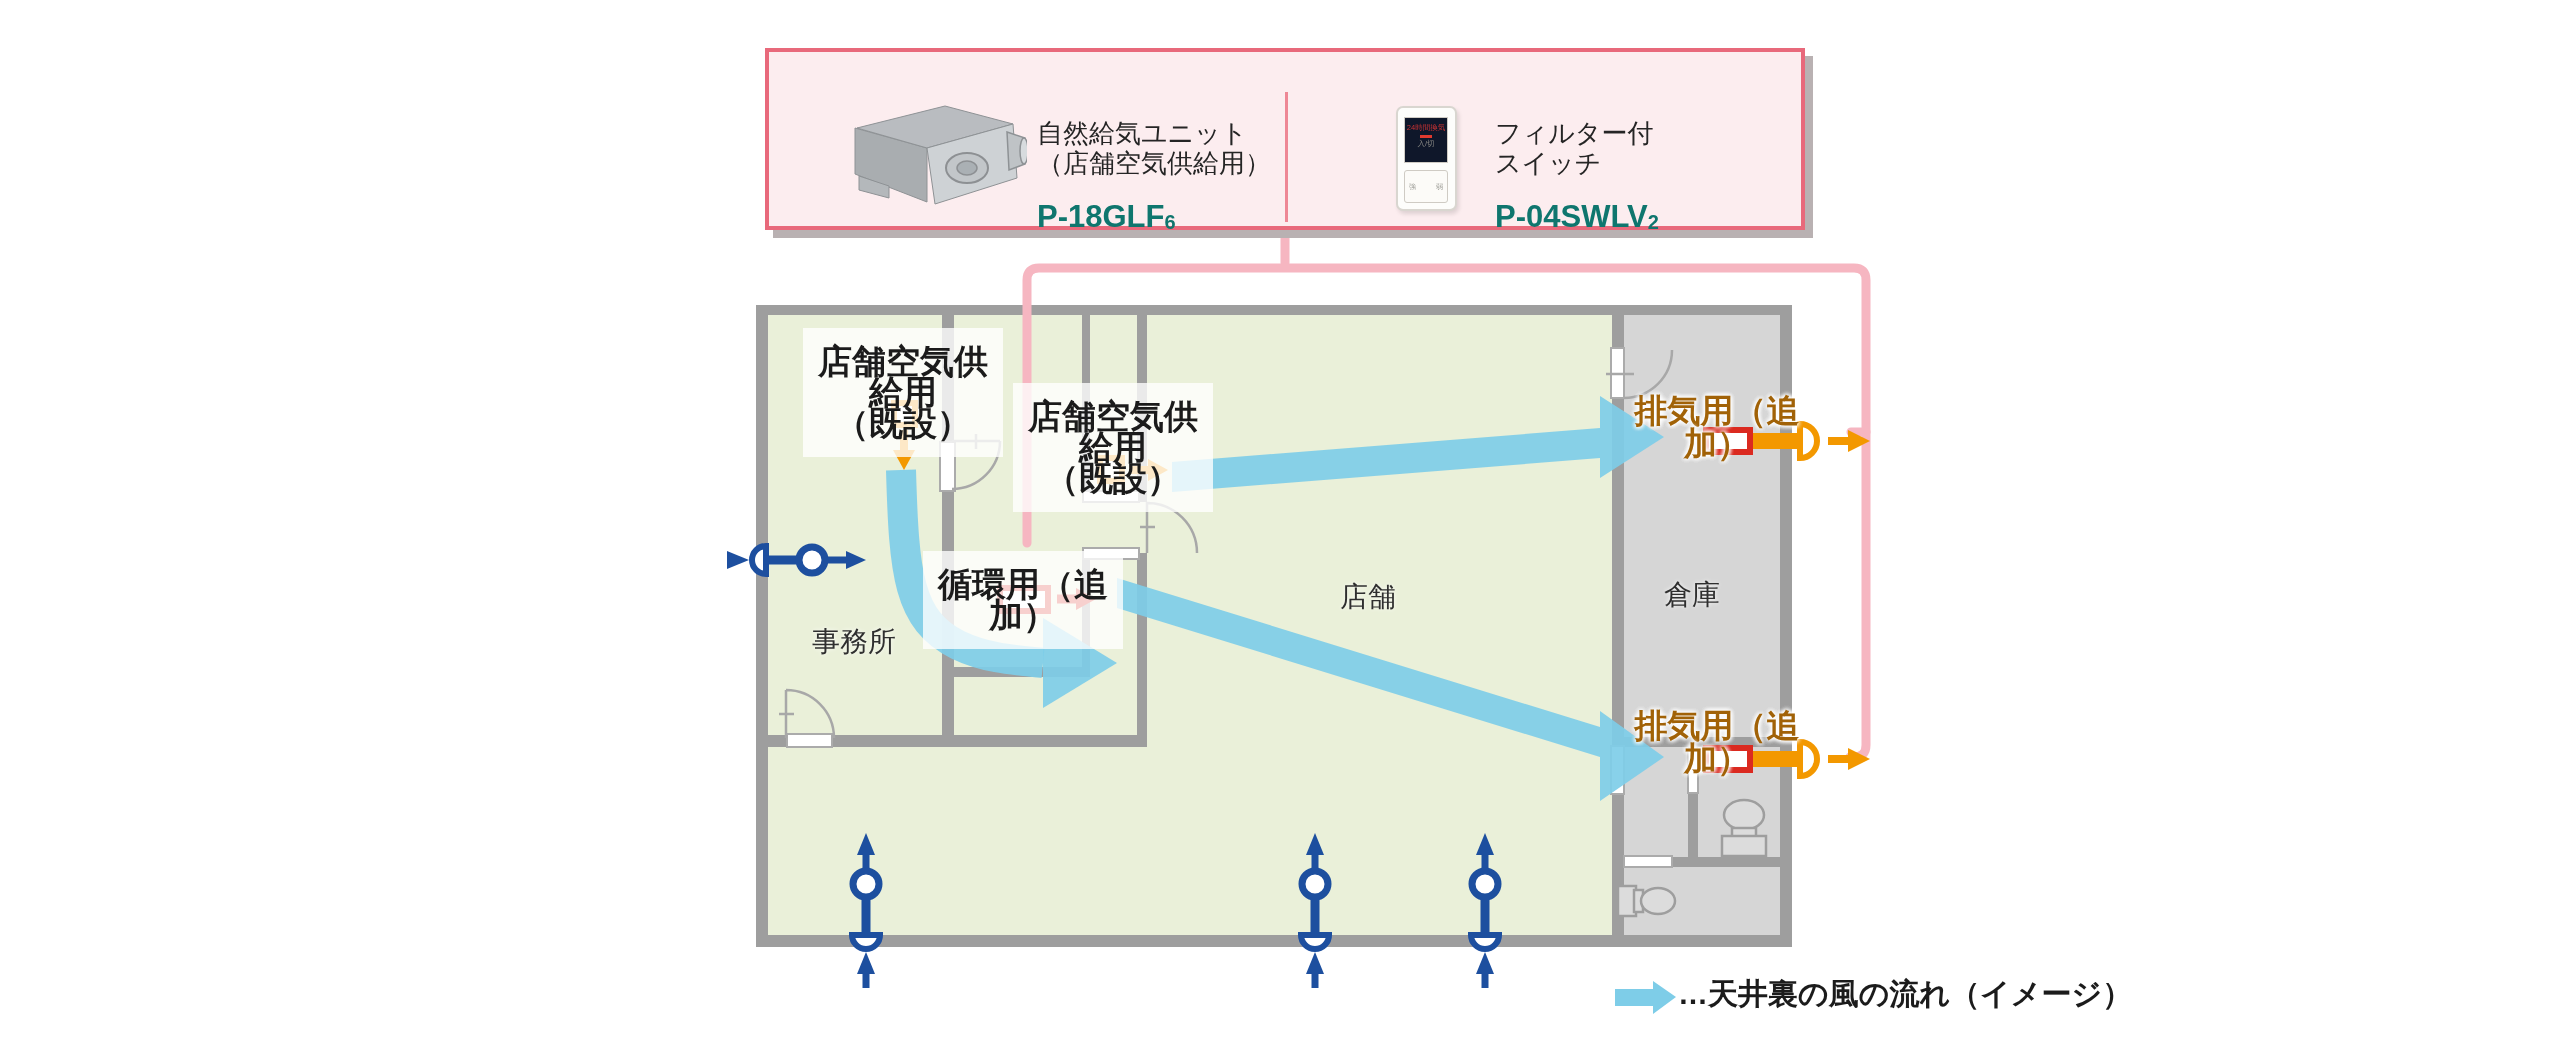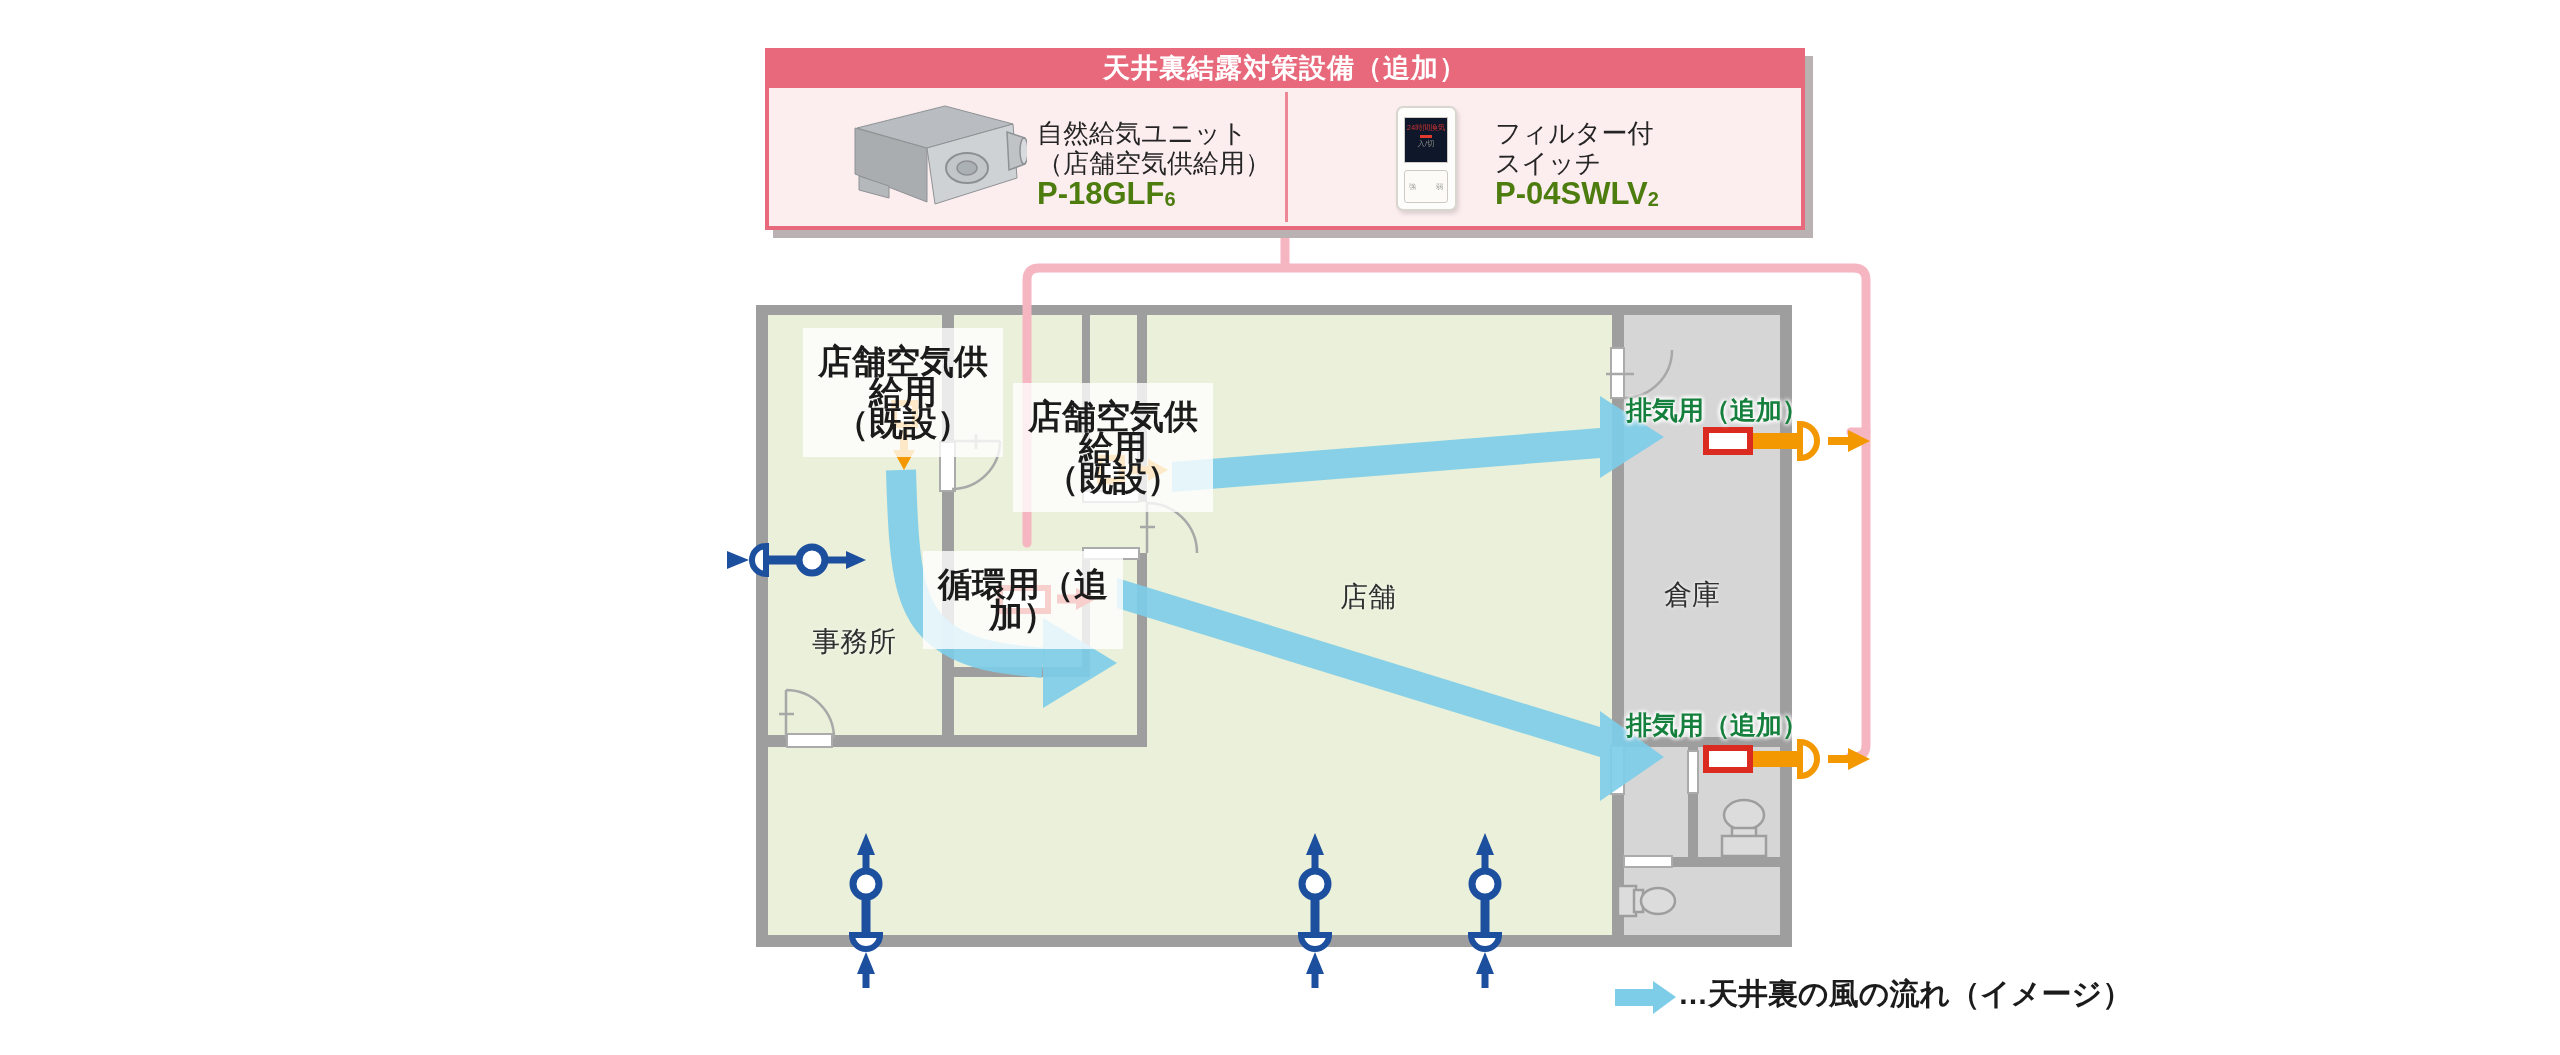--- a/index.html
+++ b/index.html
@@ -9,21 +9,21 @@
   svg.layer{position:absolute;left:0;top:0;pointer-events:none;}
 
   
   .hbox-shadow{left:773px;top:56px;width:1040px;height:182px;background:#b9b1b2;}
   .hbox{left:765px;top:48px;width:1040px;height:182px;background:#fcedef;border:4px solid #e8697b;box-sizing:border-box;}
   .hbox-title{position:absolute;left:-4px;top:-4px;width:1040px;height:40px;background:#e8697b;color:#ffffff;
               font-size:27px;font-weight:bold;text-align:center;line-height:40px;letter-spacing:1px;}
   .hbox-body{position:absolute;left:0;top:36px;width:1032px;height:138px;}
   .hbox-divider{position:absolute;left:516px;top:4px;width:3px;height:130px;background:#ee8795;}
   .prod-text{position:absolute;top:30px;font-size:26px;line-height:30px;color:#252525;}
-  .prod-model{font-size:31px;font-weight:bold;margin-top:1px;color:#4d7c0f;}
+  .prod-model{font-size:31px;font-weight:bold;margin-top:24px;color:#0f766e;}
   .prod-model .sub{font-size:20px;vertical-align:-2px;font-weight:bold;}
 
   
   .switch-plate{left:627px;top:18px;width:61px;height:105px;background:#fdfdfb;border:2px solid #d9d6d0;
                 border-radius:7px;box-sizing:border-box;box-shadow:2px 3px 4px rgba(0,0,0,0.12);}
   .switch-upper{position:absolute;left:6px;top:9px;width:44px;height:46px;border:1px solid #cfcbc4;background:#0f172a;
                 text-align:center;box-sizing:border-box;}
   .switch-upper .t{font-size:7.5px;color:#c33;margin-top:6px;line-height:8px;}
   .switch-upper .bar{width:12px;height:3px;background:#e03a2f;margin:3px auto 2px;}
   .switch-upper .m{font-size:7.5px;color:#8a8a85;line-height:8px;}
@@ -37,21 +37,21 @@
   .wall{position:absolute;background:#9e9e9e;}
   .gap{position:absolute;background:#ffffff;border:2px solid #ababab;box-sizing:border-box;}
 
   
   .vent-sq{position:absolute;background:#fff;border:6px solid #f39800;box-sizing:border-box;}
   .unit-red{position:absolute;background:#fff;border:6px solid #db2a20;box-sizing:border-box;}
 
   
   .chip{position:absolute;background:rgba(255,255,255,0.78);text-align:center;
         font-size:34px;font-weight:bold;line-height:31px;color:#1b1b1b;padding:18px 0;}
-  .halo{position:absolute;background:transparent;text-align:center;font-size:26px;font-weight:bold;line-height:33px;color:#15803d;
+  .halo{position:absolute;background:transparent;text-align:center;font-size:33px;font-weight:bold;line-height:33px;color:#a16207;
         text-shadow:0 0 5px #fff,0 0 5px #fff,0 0 5px #fff,0 0 5px #fff;}
   .room-label{position:absolute;font-size:28px;font-weight:500;color:#2f2f2f;text-align:center;width:112px;
               text-shadow:0 0 4px rgba(255,255,255,.9);}
 
   
   .legend-text{position:absolute;left:1678px;top:974px;font-size:30px;font-weight:bold;color:#1b1b1b;}
 </style>
 </head>
 <body>
 
@@ -221,21 +221,20 @@
   <div class="chip" style="left:923px;top:551px;width:200px;">循環用（追加）</div>
   <div class="halo" style="left:1617px;top:394px;width:200px;">排気用（追加）</div>
   <div class="halo" style="left:1617px;top:709px;width:200px;">排気用（追加）</div>
 
   <div class="room-label" style="left:798px;top:580px;margin-top:43px;">事務所</div>
   <div class="room-label" style="left:1312px;top:578px;">店舗</div>
   <div class="room-label" style="left:1636px;top:576px;">倉庫</div>
 
   <div class="abs hbox-shadow"></div>
   <div class="abs hbox">
-    <div class="hbox-title">天井裏結露対策設備（追加）</div>
     <div class="hbox-body">
       <div class="hbox-divider"></div>
 
       <svg class="abs" style="left:80px;top:10px;" width="178" height="112" viewBox="0 0 178 112">
         <polygon points="6,76 6,30 78,50 78,104" fill="#a9adb0" stroke="#8e9295" stroke-width="1"></polygon>
         <polygon points="8,30 96,8 164,26 78,50" fill="#b9bcc0" stroke="#8e9295" stroke-width="1"></polygon>
         <polygon points="78,50 164,26 168,80 86,106" fill="#ced2d5" stroke="#8e9295" stroke-width="1"></polygon>
         <ellipse cx="118" cy="70" rx="21" ry="15" fill="#c2c6c9" stroke="#8d9093" stroke-width="2"></ellipse>
         <ellipse cx="118" cy="70" rx="10" ry="7" fill="#aab0b4" stroke="#8d9093" stroke-width="1.5"></ellipse>
         <polygon points="158,34 176,40 176,66 160,72" fill="#bfc3c6" stroke="#8e9295" stroke-width="1.5"></polygon>

